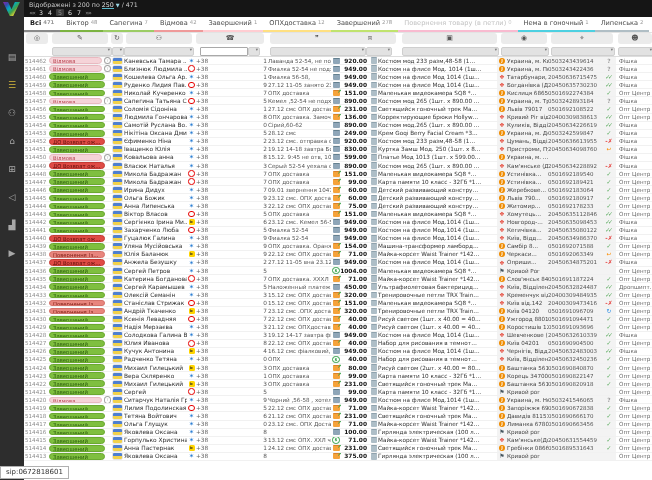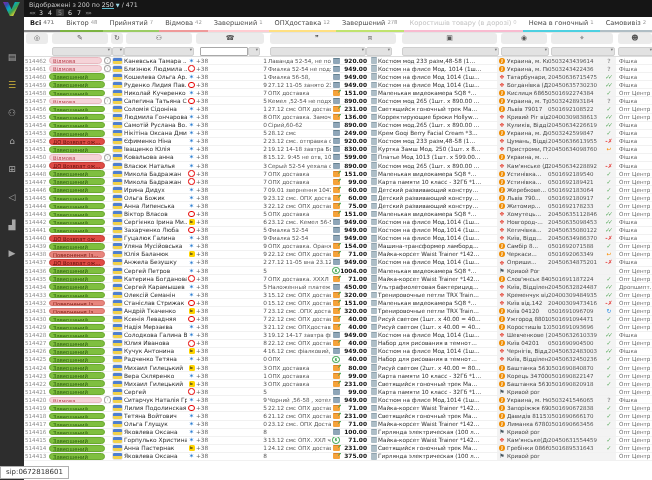--- a/index.html
+++ b/index.html
@@ -115,28 +115,28 @@
         <span>Відображені з 200 по</span>
         <span class="pp">250</span>
         <span class="caret">▼</span>
         <span>/ 471</span>
       </div>
       <div class="pager" id="pager"><span class="pg nav">««</span><span class="pg">3</span><span class="pg">4</span><span class="pg cur">5</span><span class="pg">6</span><span class="pg">7</span><span class="pg nav">»»</span></div>
     </div>
     <div class="tabs" id="tabs">
         <div class="tab active" style="border-bottom-color: rgb(138, 138, 138);"><span>Всі</span><span class="cnt">471</span></div>
         <div class="tab" style="border-bottom-color: rgb(124, 179, 66);"><span>Віктор</span><span class="cnt">48</span></div>
-        <div class="tab" style="border-bottom-color: rgb(156, 204, 101);"><span>Прийнятий</span><span class="cnt">7</span></div>
+        <div class="tab" style="border-bottom-color: rgb(156, 204, 101);"><span>Сапегина</span><span class="cnt">7</span></div>
         <div class="tab" style="border-bottom-color: rgb(239, 154, 154);"><span>Відмова</span><span class="cnt">42</span></div>
         <div class="tab" style="border-bottom-color: rgb(255, 205, 210);"><span>Завершений</span><span class="cnt">1</span></div>
         <div class="tab" style="border-bottom-color: rgb(255, 224, 130);"><span>ОПХдоставка</span><span class="cnt">12</span></div>
         <div class="tab" style="border-bottom-color: rgb(192, 227, 110);"><span>Завершений</span><span class="cnt">278</span></div>
-        <div class="tab faded" style="border-bottom-color: rgb(248, 187, 208);"><span>Коростишів товару (в дорозі)</span><span class="cnt">0</span></div>
+        <div class="tab faded" style="border-bottom-color: rgb(248, 187, 208);"><span>Повернення товару (в петли)</span><span class="cnt">0</span></div>
         <div class="tab" style="border-bottom-color: rgb(77, 208, 225);"><span>Нема в гоночный</span><span class="cnt">1</span></div>
-        <div class="tab" style="border-bottom-color: rgb(176, 190, 197);"><span>Самовивіз</span><span class="cnt">2</span></div>
+        <div class="tab" style="border-bottom-color: rgb(176, 190, 197);"><span>Липенська</span><span class="cnt">2</span></div>
       </div>
     <div class="head" id="head">
         <div class="chip" style="left: 2px; width: 22px;">◎</div>
         <div class="chip" style="left: 28px; width: 56px;">✎</div>
         <div class="chip" style="left: 87px; width: 12px;">↻</div>
         <div class="chip" style="left: 102px; width: 66px;">⚇</div>
         <div class="chip" style="left: 172px; width: 68px;">☎</div>
         <div class="chip" style="left: 246px; width: 94px;">❞</div>
         <div class="chip" style="left: 320px; width: 52px;">¤</div>
         <div class="chip" style="left: 378px; width: 95px;">▣</div>

